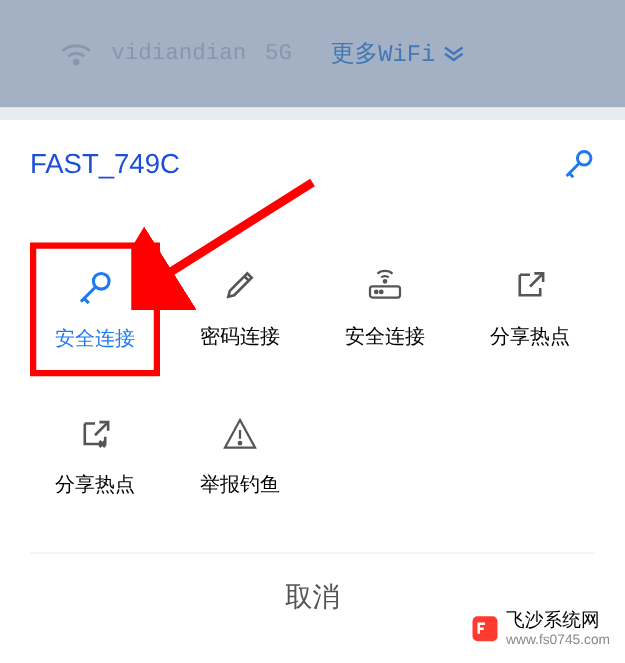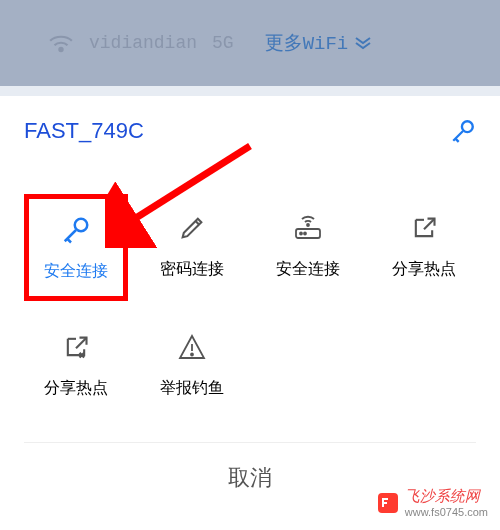--- a/index.html
+++ b/index.html
@@ -76,21 +76,21 @@
     }
     .watermark {
       position: absolute;
       right: 12px;
       bottom: 12px;
       display: flex;
       align-items: center;
       gap: 6px;
       font-size: 15px;
     }
-    .watermark .wm-main { color: #ef4444; font-weight: 500; font-style: italic; }
+    .watermark .wm-main { color: #000000; font-weight: 500; }
     .watermark .wm-sub { color: #888; font-size: 11px; display:block; }
     svg { display: block; }
   </style>
 </head>
 <body>
 
 <div class="background-header">
   <span class="wifi-dim-icon">
     <svg width="26" height="20" viewBox="0 0 24 18" fill="none" stroke="currentColor" stroke-width="2">
       <path d="M2 7 C7 2 17 2 22 7"></path>

